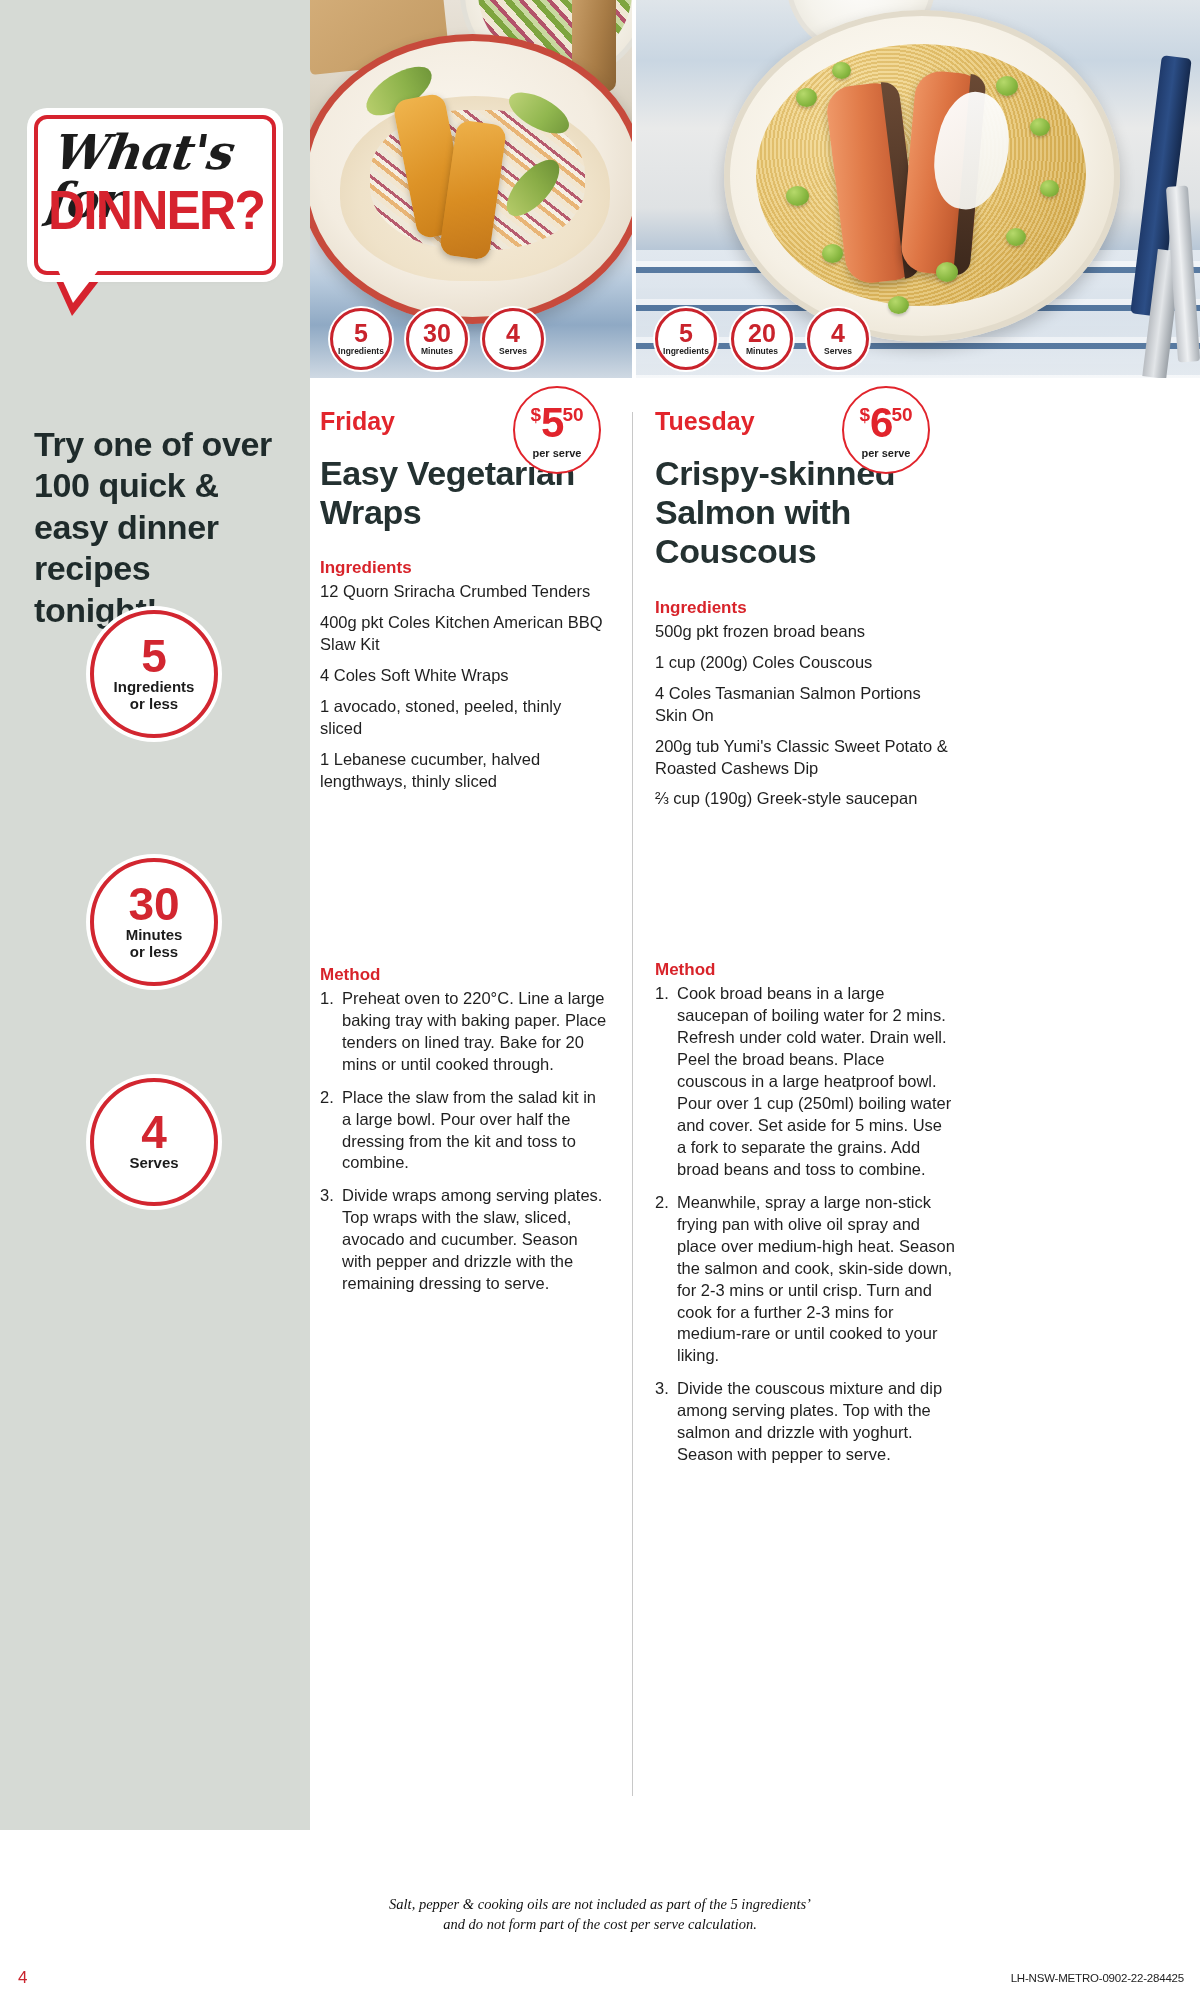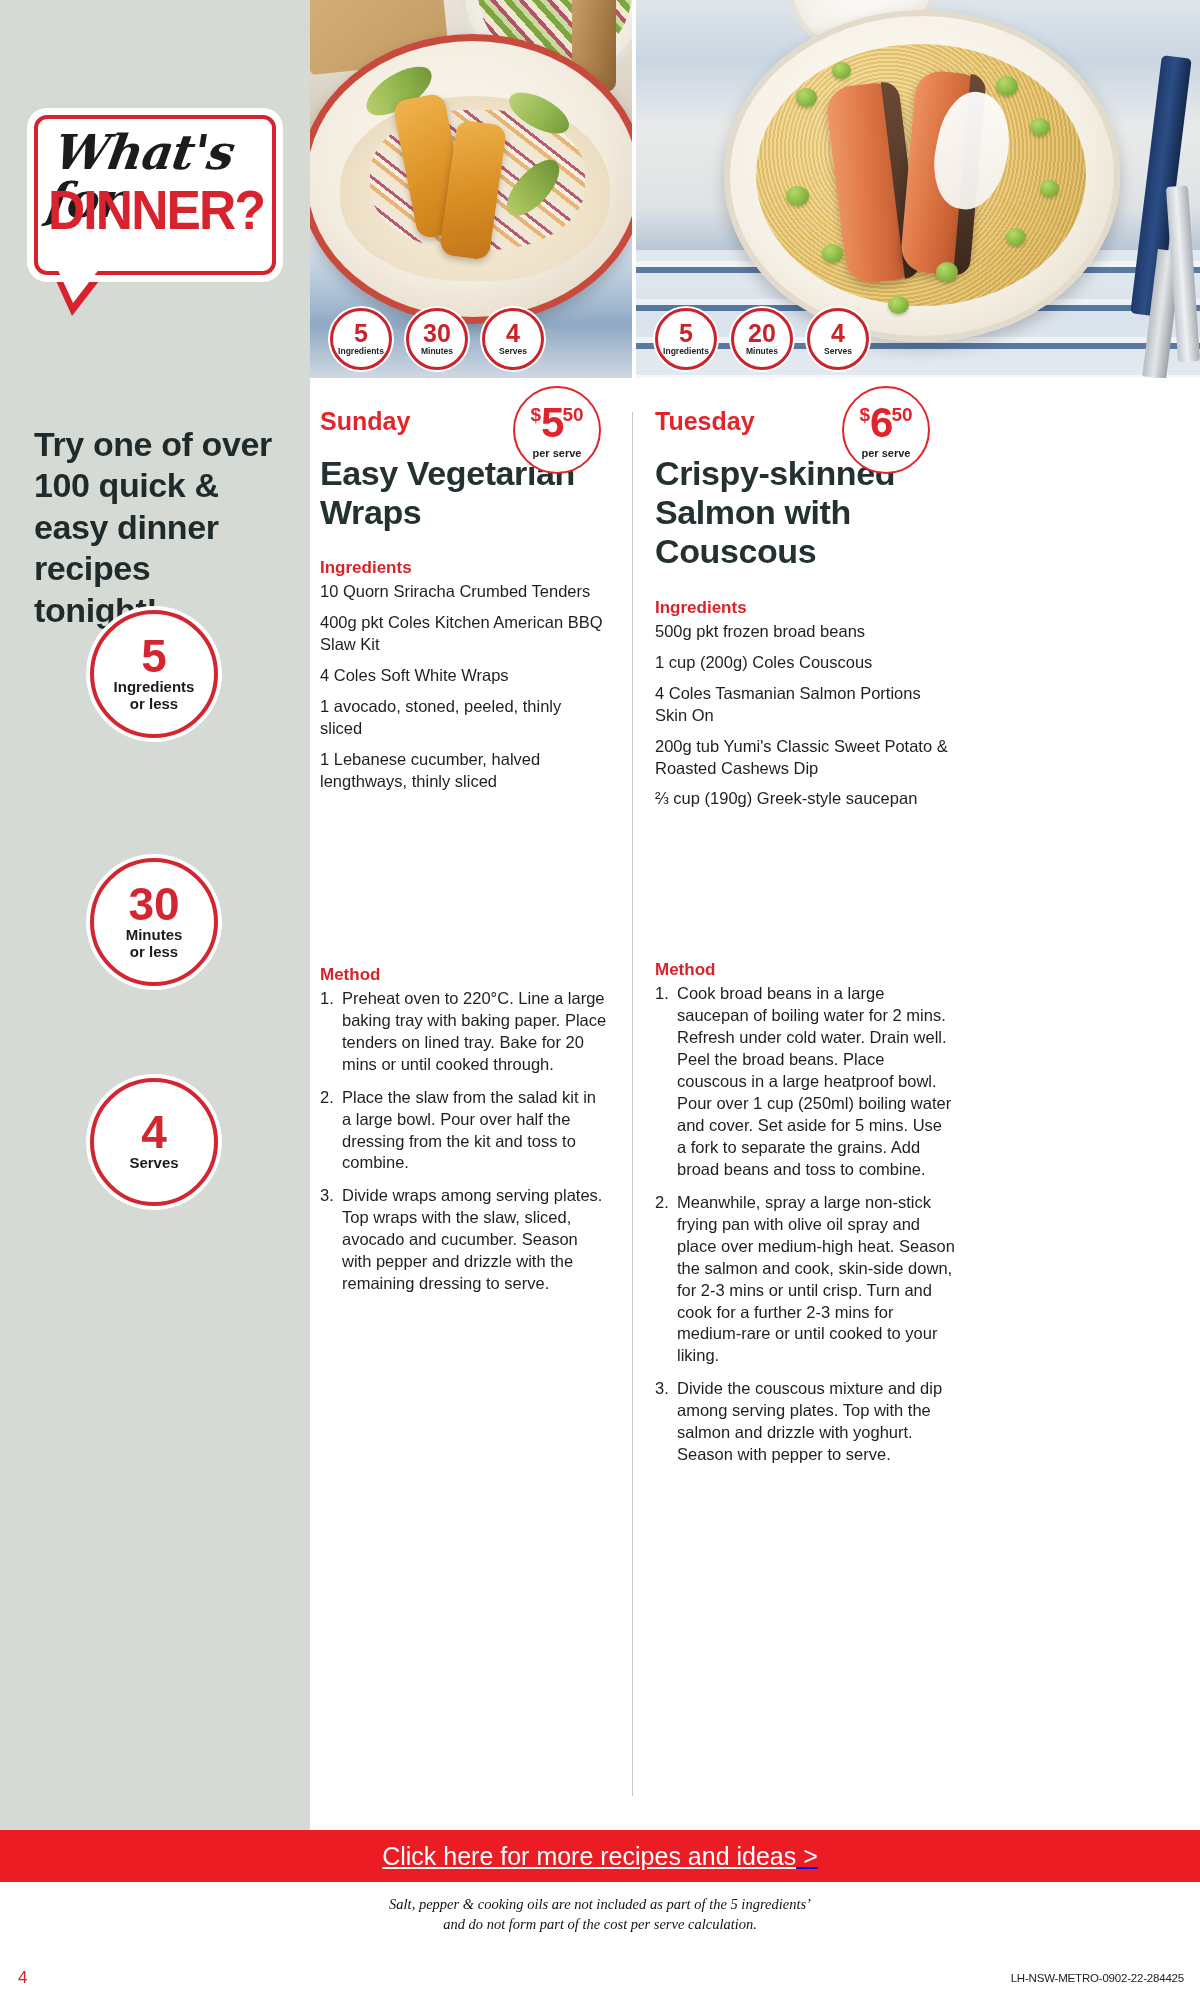--- a/index.html
+++ b/index.html
@@ -276,26 +276,26 @@
     <div class="recipe-col col-monday">
       <div class="price-circle pcA">
         <span class="pc-amount">
           <span class="pc-dollar">$</span>
           <span class="pc-int">5</span>
           <span class="pc-cents">50</span>
         </span>
         <span class="pc-sub">per serve</span>
       </div>
 
-      <div class="day">Sunday</div>
+      <div class="day">Friday</div>
       <div class="recipe-title">Easy Vegetarian Wraps</div>
 
       <div class="sec-head">Ingredients</div>
       <ul class="ing-list">
-        <li>10 Quorn Sriracha Crumbed Tenders</li>
+        <li>12 Quorn Sriracha Crumbed Tenders</li>
         <li>400g pkt Coles Kitchen American BBQ Slaw Kit</li>
         <li>4 Coles Soft White Wraps</li>
         <li>1 avocado, stoned, peeled, thinly sliced</li>
         <li>1 Lebanese cucumber, halved lengthways, thinly sliced</li>
       </ul>
 
       <div class="method-block" style="margin-top:172px;">
         <div class="sec-head" style="margin-top:0;">Method</div>
         <ol class="steps">
           <li>Preheat oven to 220°C. Line a large baking tray with baking paper. Place tenders on lined tray. Bake for 20 mins or until cooked through.</li>
@@ -333,23 +333,20 @@
         <div class="sec-head" style="margin-top:0;">Method</div>
         <ol class="steps" style="max-width:300px;">
           <li>Cook broad beans in a large saucepan of boiling water for 2 mins. Refresh under cold water. Drain well. Peel the broad beans. Place couscous in a large heatproof bowl. Pour over 1 cup (250ml) boiling water and cover. Set aside for 5 mins. Use a fork to separate the grains. Add broad beans and toss to combine.</li>
           <li>Meanwhile, spray a large non-stick frying pan with olive oil spray and place over medium-high heat. Season the salmon and cook, skin-side down, for 2-3 mins or until crisp. Turn and cook for a further 2-3 mins for medium-rare or until cooked to your liking.</li>
           <li>Divide the couscous mixture and dip among serving plates. Top with the salmon and drizzle with yoghurt. Season with pepper to serve.</li>
         </ol>
       </div>
     </div>
   </div>
 
-  <a class="cta" href="#">
-    <span class="cta-text"><u>Click here for more recipes and ideas</u> <span>&gt;</span></span>
-  </a>
 
   <div class="disclaimer">
     <div>Salt, pepper &amp; cooking oils are not included as part of the 5 ingredients’</div>
     <div>and do not form part of the cost per serve calculation.</div>
   </div>
 
   <div class="pagenum">4</div>
   <div class="code">LH-NSW-METRO-0902-22-284425</div>
 
 </div>

